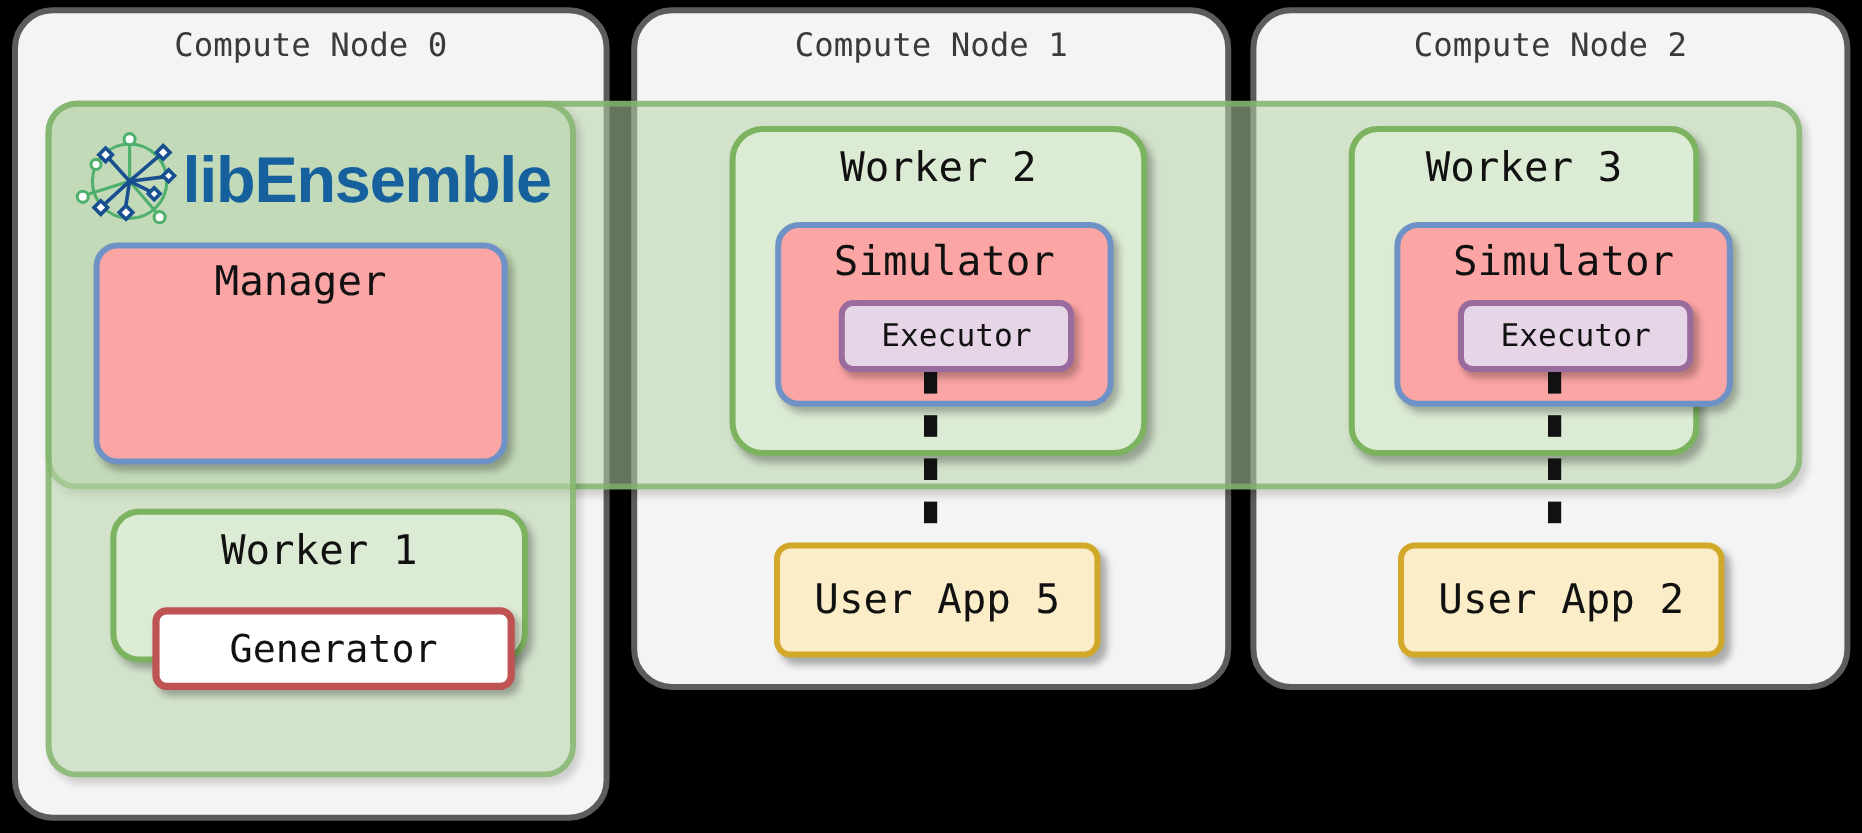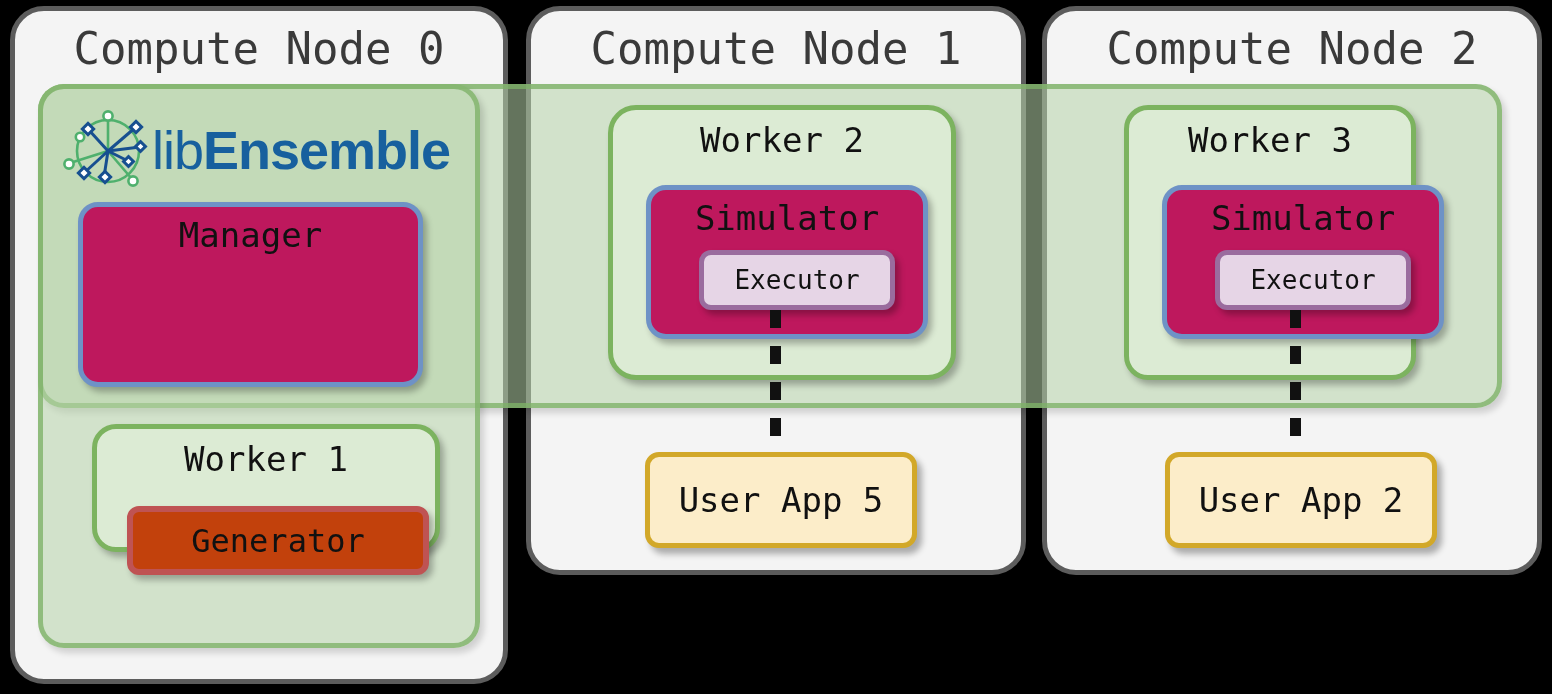--- a/index.html
+++ b/index.html
@@ -12,21 +12,21 @@
 
   .node{
     background:#f4f4f4;
     border:5px solid #5c5c5c;
     border-radius:34px;
     box-shadow:5px 6px 7px rgba(0,0,0,.45);
   }
   .node-title{
     position:absolute;left:0;right:0;top:12px;
     text-align:center;
-    font-size:44px;color:#3a3a3a;
+    font-size:27px;color:#3a3a3a;
     letter-spacing:0px;
     white-space:nowrap;
   }
 
   
   .ensemble{
     background:rgba(183,211,170,.55);
     border:5px solid rgba(126,178,104,.78);
     border-radius:26px;
     box-shadow:4px 5px 6px rgba(0,0,0,.15);
@@ -37,41 +37,41 @@
     border:5px solid #7cb35f;
     border-radius:24px;
     box-shadow:4px 5px 6px rgba(0,0,0,.28);
   }
   .worker-title{
     position:absolute;left:0;right:0;top:10px;
     text-align:center;font-size:34px;color:#111;white-space:nowrap;
   }
 
   .manager,.simulator{
-    background:#be185d;
+    background:#fca5a5;
     border:5px solid #6e92c6;
     border-radius:20px;
     box-shadow:4px 5px 6px rgba(0,0,0,.28);
   }
   .box-title{
     position:absolute;left:0;right:0;top:8px;
     text-align:center;font-size:34px;color:#111;white-space:nowrap;
   }
 
   .executor{
     background:#e6d5e6;
     border:5px solid #9a6c9e;
     border-radius:12px;
     box-shadow:4px 5px 6px rgba(0,0,0,.28);
     display:flex;align-items:center;justify-content:center;
     font-size:26px;color:#111;white-space:nowrap;
   }
 
   .generator{
-    background:#c2410c;
+    background:#ffffff;
     border:6px solid #bf5353;
     border-radius:12px;
     box-shadow:4px 5px 6px rgba(0,0,0,.28);
     display:flex;align-items:center;justify-content:center;
     font-size:32px;color:#111;white-space:nowrap;
   }
 
   .userapp{
     background:#fcedc9;
     border:5px solid #d2a829;
@@ -90,21 +90,21 @@
     background-repeat:repeat-y;
   }
 
   
   .logo{position:absolute;display:flex;align-items:center;}
   .logo-text{
     font-family:"Liberation Sans","DejaVu Sans",sans-serif;
     font-size:54px;color:#17609e;letter-spacing:-1px;
     line-height:1;
   }
-  .logo-text b{font-weight:normal;}
+  .logo-text b{font-weight:bold;}
   .logo-text span.thin{font-weight:bold;}
 </style>
 </head>
 <body>
 
 <div id="stage">
 
   <div class="card node" style="left:10px;top:6px;width:498px;height:678px;">
     <div class="node-title">Compute Node 0</div>
   </div>

